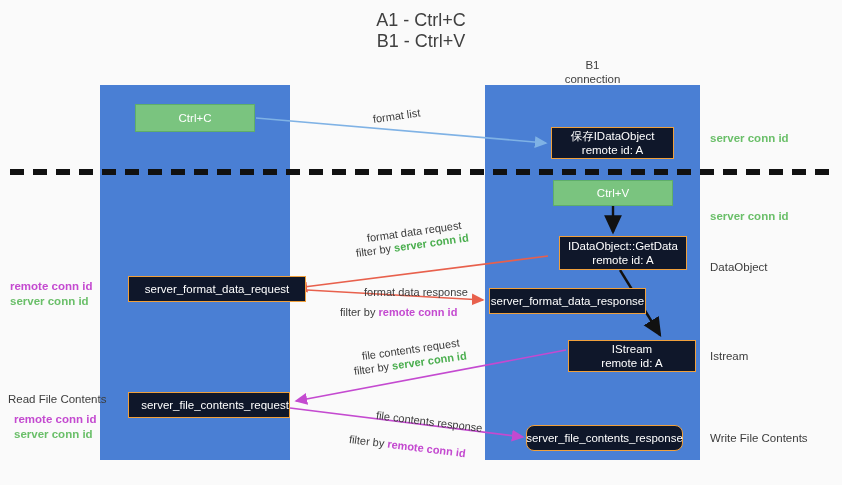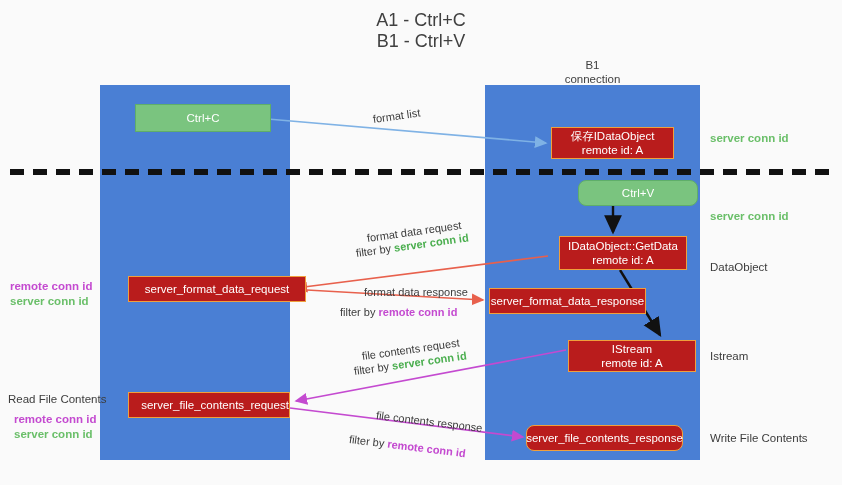--- a/index.html
+++ b/index.html
@@ -30,21 +30,21 @@
   .lane-b{left:485px;top:85px;width:215px;height:375px;}
 
   
   .box{
     display:flex;flex-direction:column;align-items:center;justify-content:center;
     color:#ffffff;text-align:center;
     font-size:11.5px;line-height:14px;
     box-sizing:border-box;
   }
   .box-green{background:#7ac47f;border:1px solid #5fae69;}
-  .box-orange{background:#b91c1c;border:1px solid #f0a03c;}
+  .box-orange{background:#0f172a;border:1px solid #f0a03c;}
   .box .l2{font-size:11.5px;line-height:14px;}
 
   
   .elabel{
     font-size:11px;line-height:15px;color:#3c3c3c;white-space:nowrap;
   }
   .elabel .green{color:#4caf50;font-weight:bold;}
   .elabel .purple{color:#c44ad0;font-weight:bold;}
   .tilt-up{transform:rotate(-8deg);transform-origin:left bottom;}
   .tilt-dn{transform:rotate(7deg);transform-origin:left top;}
@@ -100,30 +100,30 @@
 
     <line x1="548" y1="256" x2="296" y2="288" stroke="#e8604c" stroke-width="1.6" marker-end="url(#ah-red)"></line>
 
     <line x1="200" y1="284" x2="483" y2="300" stroke="#e8604c" stroke-width="1.6" marker-end="url(#ah-red)"></line>
 
     <line x1="566" y1="350" x2="296" y2="401" stroke="#c44ad0" stroke-width="1.6" marker-end="url(#ah-mag)"></line>
 
     <line x1="290" y1="408" x2="523" y2="437" stroke="#c44ad0" stroke-width="1.6" marker-end="url(#ah-mag)"></line>
   </svg>
 
-  <div class="abs box box-green" style="left:135px;top:104px;width:136px;height:28px;">
+  <div class="abs box box-green" style="left:135px;top:104px;width:120px;height:28px;">
     <div>Ctrl+C</div>
   </div>
 
   <div class="abs box box-orange" style="left:551px;top:127px;width:123px;height:32px;">
     <div>保存IDataObject</div>
     <div class="l2">remote id: A</div>
   </div>
 
-  <div class="abs box box-green" style="left:578px;top:180px;width:120px;height:26px;border-radius:8px;">
+  <div class="abs box box-green" style="left:553px;top:180px;width:120px;height:26px;">
     <div>Ctrl+V</div>
   </div>
 
   <div class="abs box box-orange" style="left:551px;top:236px;width:128px;height:34px;margin-left:8px;">
     <div>IDataObject::GetData</div>
     <div class="l2">remote id: A</div>
   </div>
 
   <div class="abs box box-orange" style="left:128px;top:276px;width:178px;height:26px;">
     <div>server_format_data_request</div>

